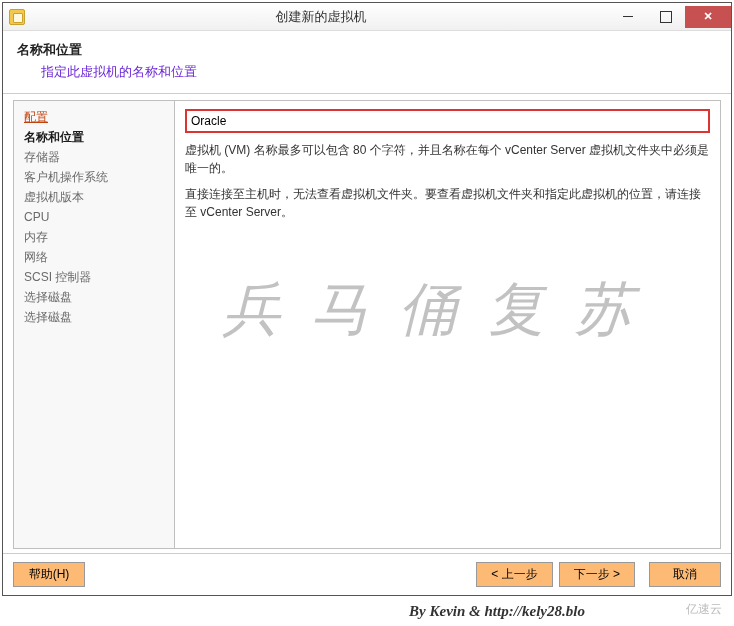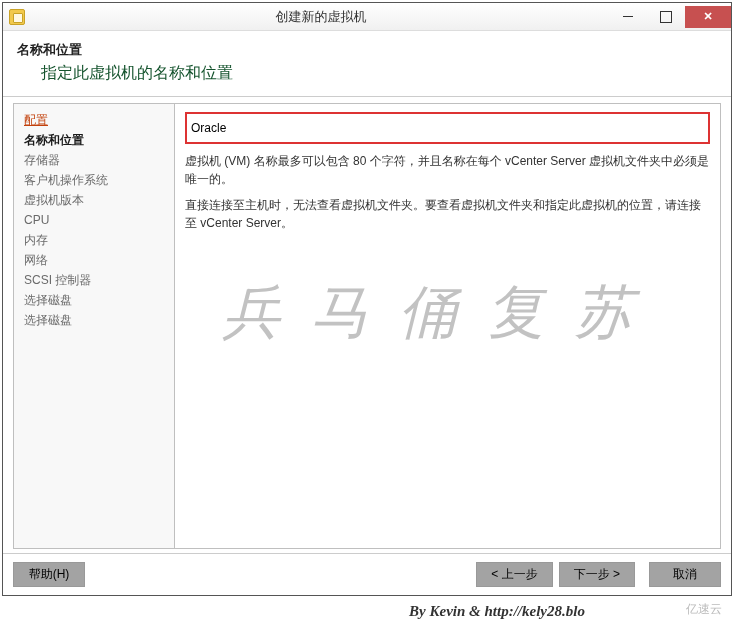--- a/index.html
+++ b/index.html
@@ -56,21 +56,21 @@
     .win-btn.close { background: #c75050; color: #fff; width: 46px; height: 22px; }
     .win-btn.min::before { content:""; width:10px; height:1px; background:#333; display:block; }
     .win-btn.max::before { content:""; width:10px; height:10px; border:1px solid #333; display:block; }
     .win-btn.close::before { content:"✕"; font-size:11px; font-weight:bold; }
     .header-panel {
       background: #fff;
       padding: 10px 14px 12px 14px;
       border-bottom: 1px solid #ccc;
     }
     .header-title { font-size: 13px; font-weight: bold; color: #222; margin-bottom: 4px; }
-    .header-sub { font-size: 16px; color: #14532d; padding-left: 24px; }
+    .header-sub { font-size: 13px; color: #6d28d9; padding-left: 24px; }
     .body {
       flex: 1;
       display: flex;
       padding: 6px 10px 4px 10px;
       gap: 0;
       min-height:0;
     }
     .sidebar {
       width: 162px;
       border: 1px solid #bfbfbf;
@@ -91,21 +91,21 @@
       border: 1px solid #bfbfbf;
       border-left: none;
       padding: 8px 10px;
       position: relative;
       min-width:0;
     }
     .field-label { font-size: 12px; color: #333; margin-bottom: 2px; }
     .name-input {
       width: 100%;
       font-size: 12px;
-      height: 32px;
+      height: 24px;
       padding: 1px 4px;
       border: 2px solid #d33;
       outline: none;
     }
     .hint { font-size: 12px; color: #333; margin-top: 8px; line-height: 18px; }
     .watermark {
       position: absolute;
       top: 170px; left: -10px; right: 0;
       text-align: center;
       font-size: 58px;
@@ -119,21 +119,21 @@
     }
     .footer {
       border-top: 1px solid #ccc;
       padding: 8px 10px;
       display: flex;
       align-items: center;
     }
     .btn {
       font-size: 12px;
       padding: 3px 14px;
-      background: #a3a3a3;
+      background: #fdba74;
       border: 1px solid #999;
       cursor: pointer;
       min-width: 72px;
       text-align:center;
     }
     .footer .spacer { flex: 1; }
     .footer .btn-group { display: flex; gap: 6px; }
     .caption {
       position: absolute;
       bottom: 6px; left: 0; right: 0;

